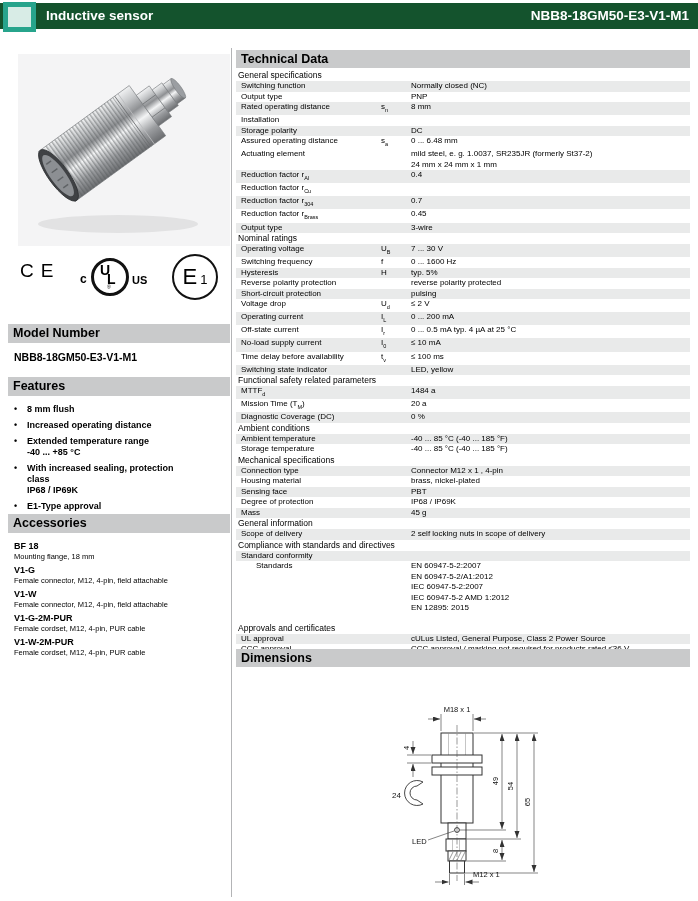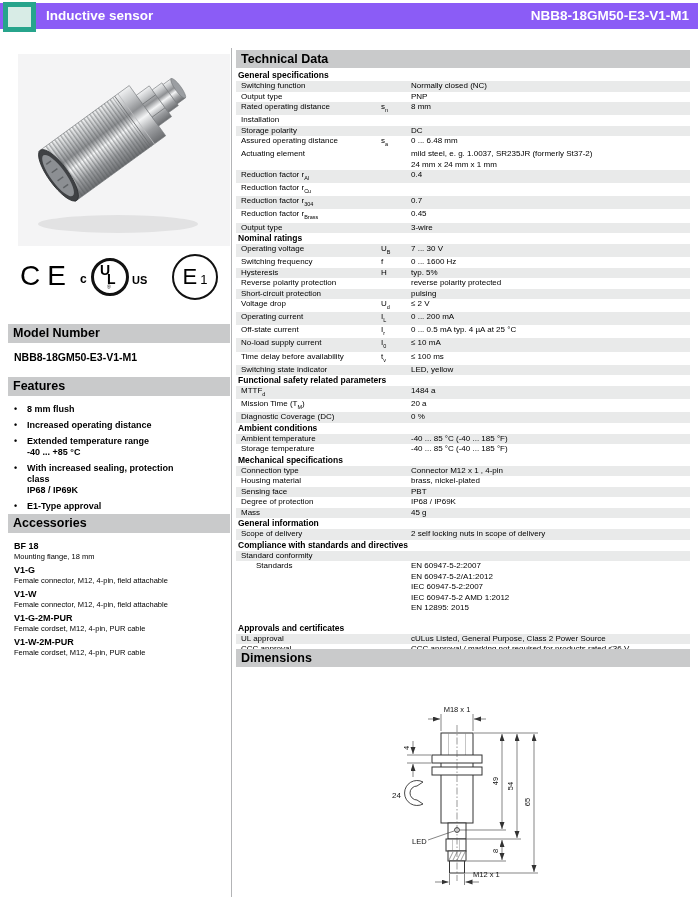--- a/index.html
+++ b/index.html
@@ -1,33 +1,33 @@
 <!DOCTYPE html>
 <html><head>
 <meta charset="utf-8">
 <style>
   html,body{margin:0;padding:0}
   .page{position:relative;width:698px;height:901px;background:#fff;overflow:hidden;
         font-family:"Liberation Sans",sans-serif;color:#000}
   
-  .topbar{position:absolute;left:0;top:3px;width:698px;height:26px;background:#8b5cf6}
+  .topbar{position:absolute;left:0;top:3px;width:698px;height:26px;background:#14532d}
   .topbar .lt{position:absolute;left:46px;top:5px;font-size:13.5px;font-weight:bold;color:#fff}
   .topbar .rt{position:absolute;right:9px;top:5px;font-size:13.5px;font-weight:bold;color:#fff}
   .brandsq{position:absolute;left:3px;top:2px;width:33px;height:30px;box-sizing:border-box;
            border:5px solid #27a48c;background:#d8ece6}
   .vdiv{position:absolute;left:231px;top:48px;width:1px;height:849px;background:#b3b4b6}
   
   .bar{position:absolute;background:#c9cacb;font-weight:bold;font-size:12.5px;line-height:19px;
        padding-left:5px;box-sizing:border-box}
   .bar.left{left:8px;width:222px;height:19px}
   .bar.right{left:236px;width:454px;height:18px;line-height:18px}
   
   .photo{position:absolute;left:18px;top:54px;width:212px;height:192px}
   .certs{position:absolute;left:14px;top:250px;width:212px;height:60px}
-  .ce{position:absolute;left:6px;top:10px;font-size:28px;letter-spacing:7px;font-weight:400}
+  .ce{position:absolute;left:6px;top:10px;font-size:19px;letter-spacing:7px;font-weight:400}
   .cul-c{position:absolute;left:66px;top:22px;font-size:12px;font-weight:bold}
   .cul-circle{position:absolute;left:77px;top:8px;width:32px;height:32px;border:3.5px solid #111;border-radius:50%}
   .cul-u{position:absolute;left:6px;top:1px;font-size:14px;font-weight:bold}
   .cul-l{position:absolute;left:13px;top:10px;font-size:14px;font-weight:bold}
   .cul-r{position:absolute;left:13px;top:23px;font-size:5px}
   .cul-us{position:absolute;left:118px;top:24px;font-size:11px;font-weight:bold}
   .e1-circle{position:absolute;left:158px;top:4px;width:42px;height:42px;border:2.5px solid #111;
              border-radius:50%;display:flex;align-items:center;justify-content:center}
   .e1-e{font-size:22px}
   .e1-n{font-size:13px;margin-left:3px;margin-top:4px}
@@ -35,21 +35,21 @@
   .features{position:absolute;left:14px;top:404px;width:214px}
   .feat{display:flex;margin-bottom:5px;font-size:9px;font-weight:bold;line-height:11px}
   .feat .b{width:13px;flex:0 0 13px}
   .feat .t{white-space:pre-line}
   .accs{position:absolute;left:14px;top:541px;width:214px}
   .acc{margin-bottom:4px}
   .acc .n{font-size:9px;font-weight:bold;line-height:11px}
   .acc .d{font-size:7.5px;line-height:9px}
   
   .tech{position:absolute;left:236px;top:70px;width:454px}
-  .sh{font-weight:bold;font-size:8.5px;line-height:11px;padding-left:2px}
+  .sh{font-weight:normal;font-size:8.5px;line-height:11px;padding-left:2px}
   .sh.mt{margin-top:9px}
   .tr{display:flex;min-height:10.5px;font-size:8px;line-height:10.5px}
   .tr.g{background:#e9eaea}
   .rl{flex:0 0 145px;padding-left:5px;box-sizing:border-box}
   .rl.ind{padding-left:20px}
   .rs{flex:0 0 30px}
   .rv{flex:1;white-space:pre-line}
   sub{font-size:5.5px}
   .dims-svg{position:absolute;left:378px;top:668px}
 </style>

